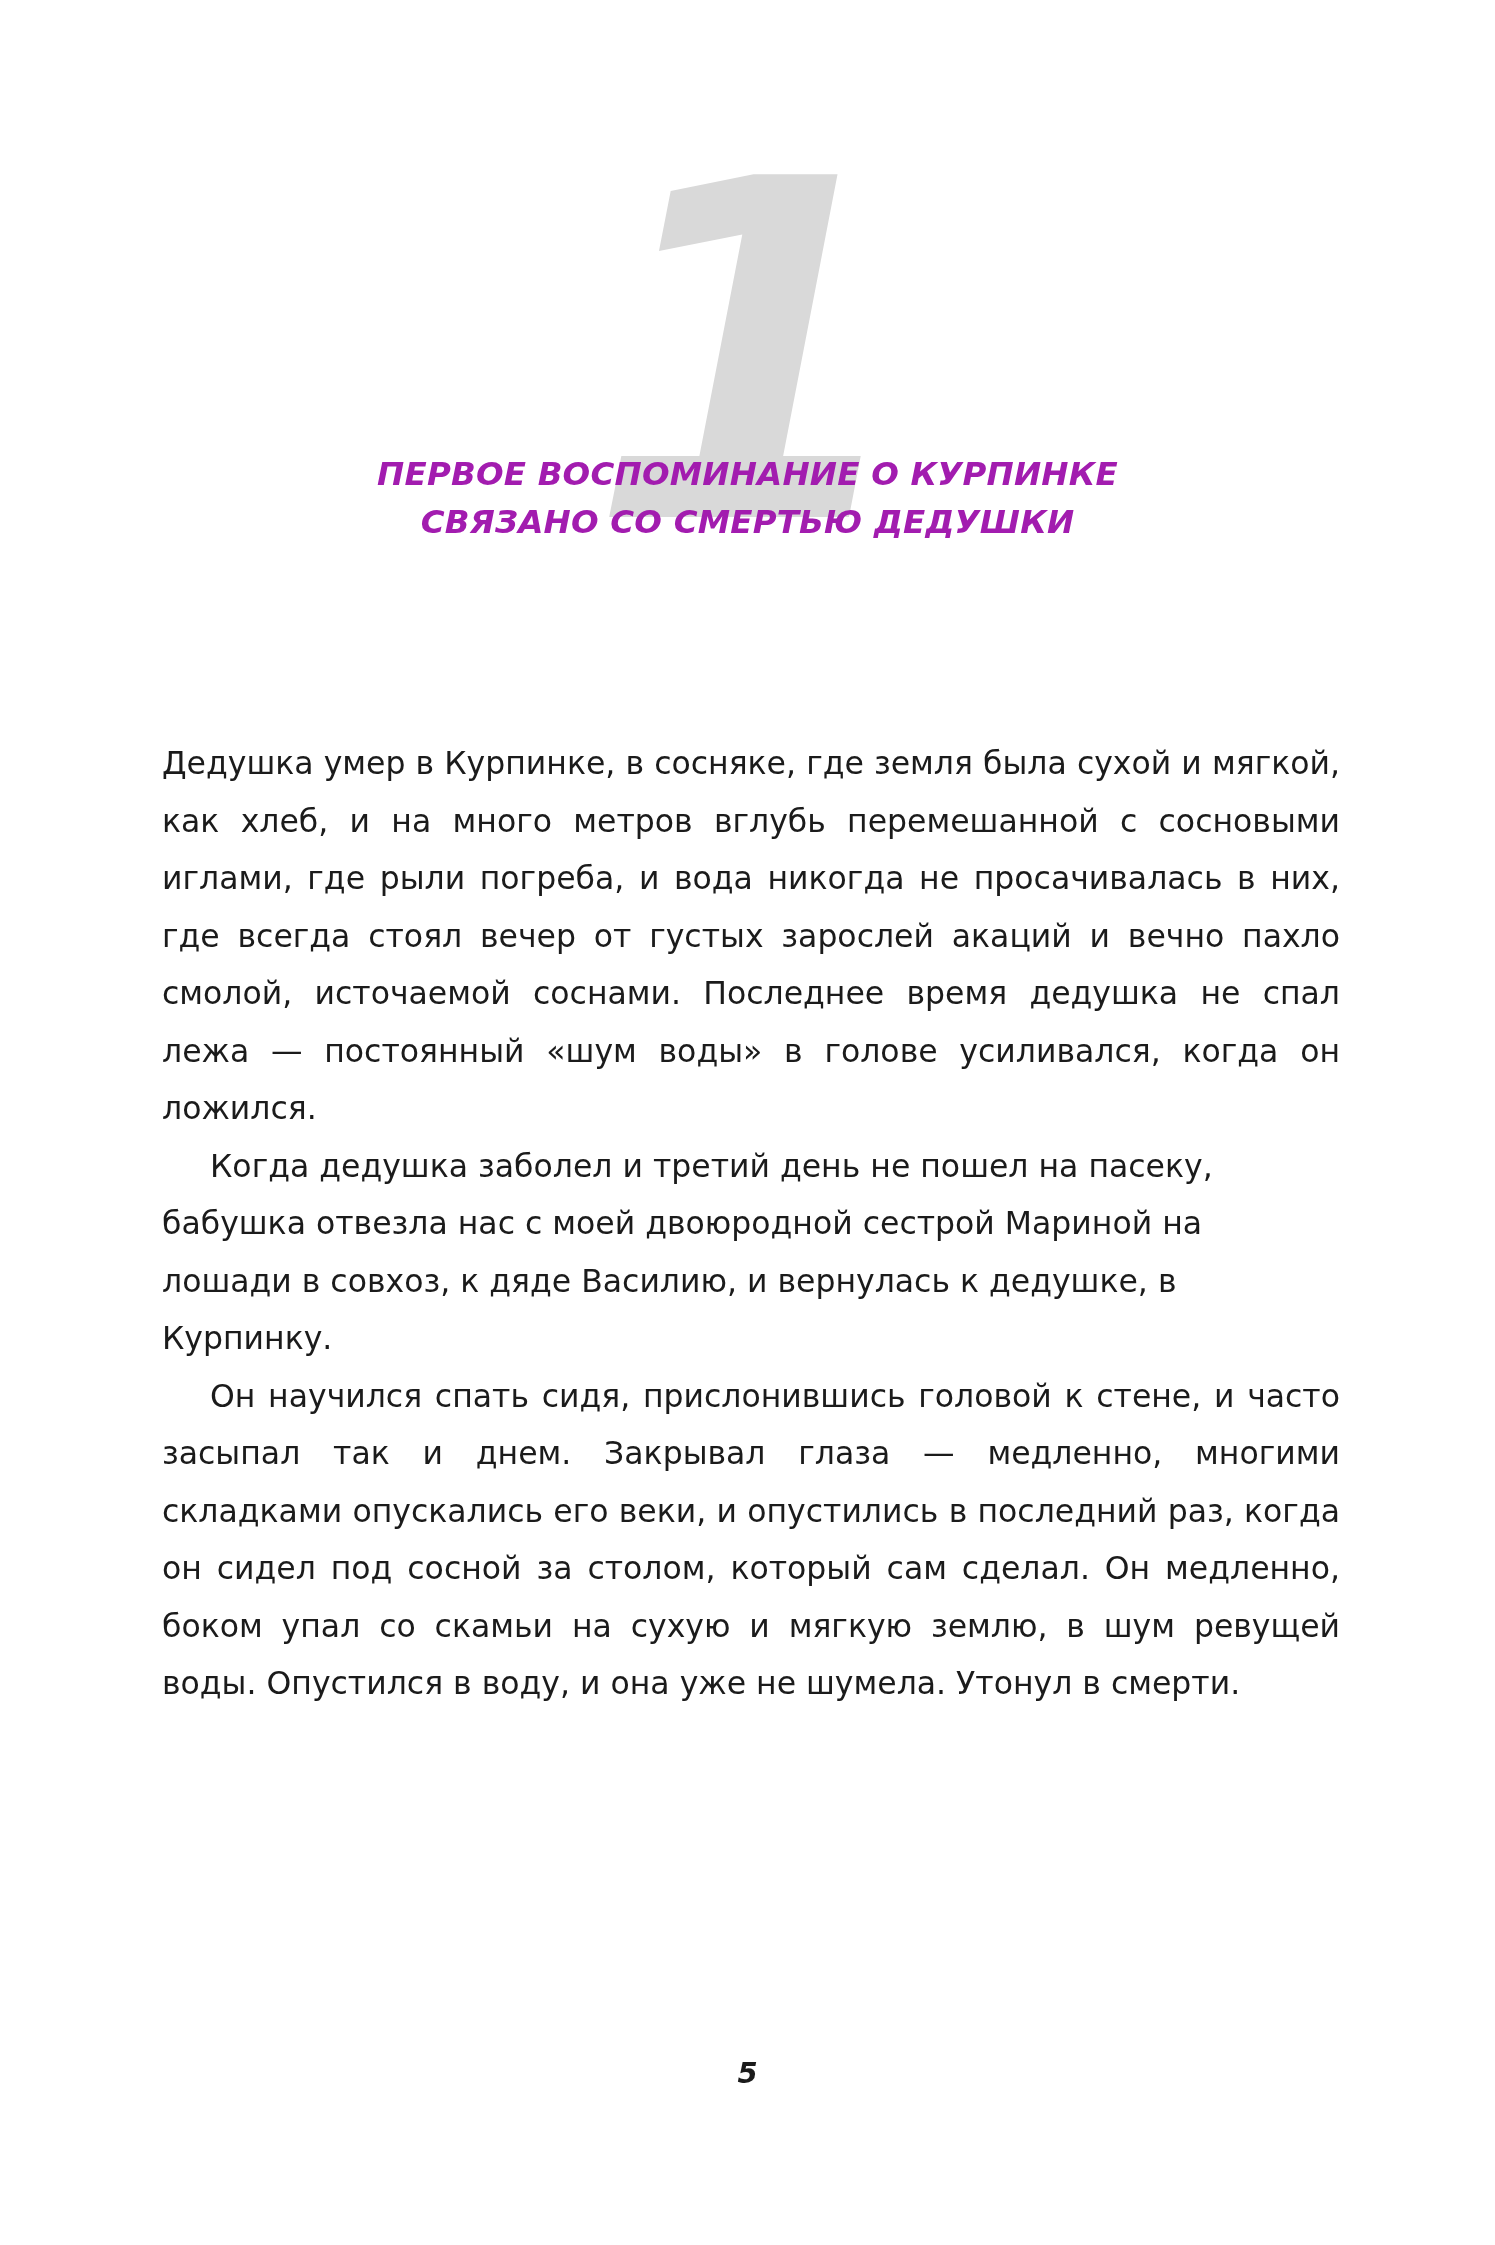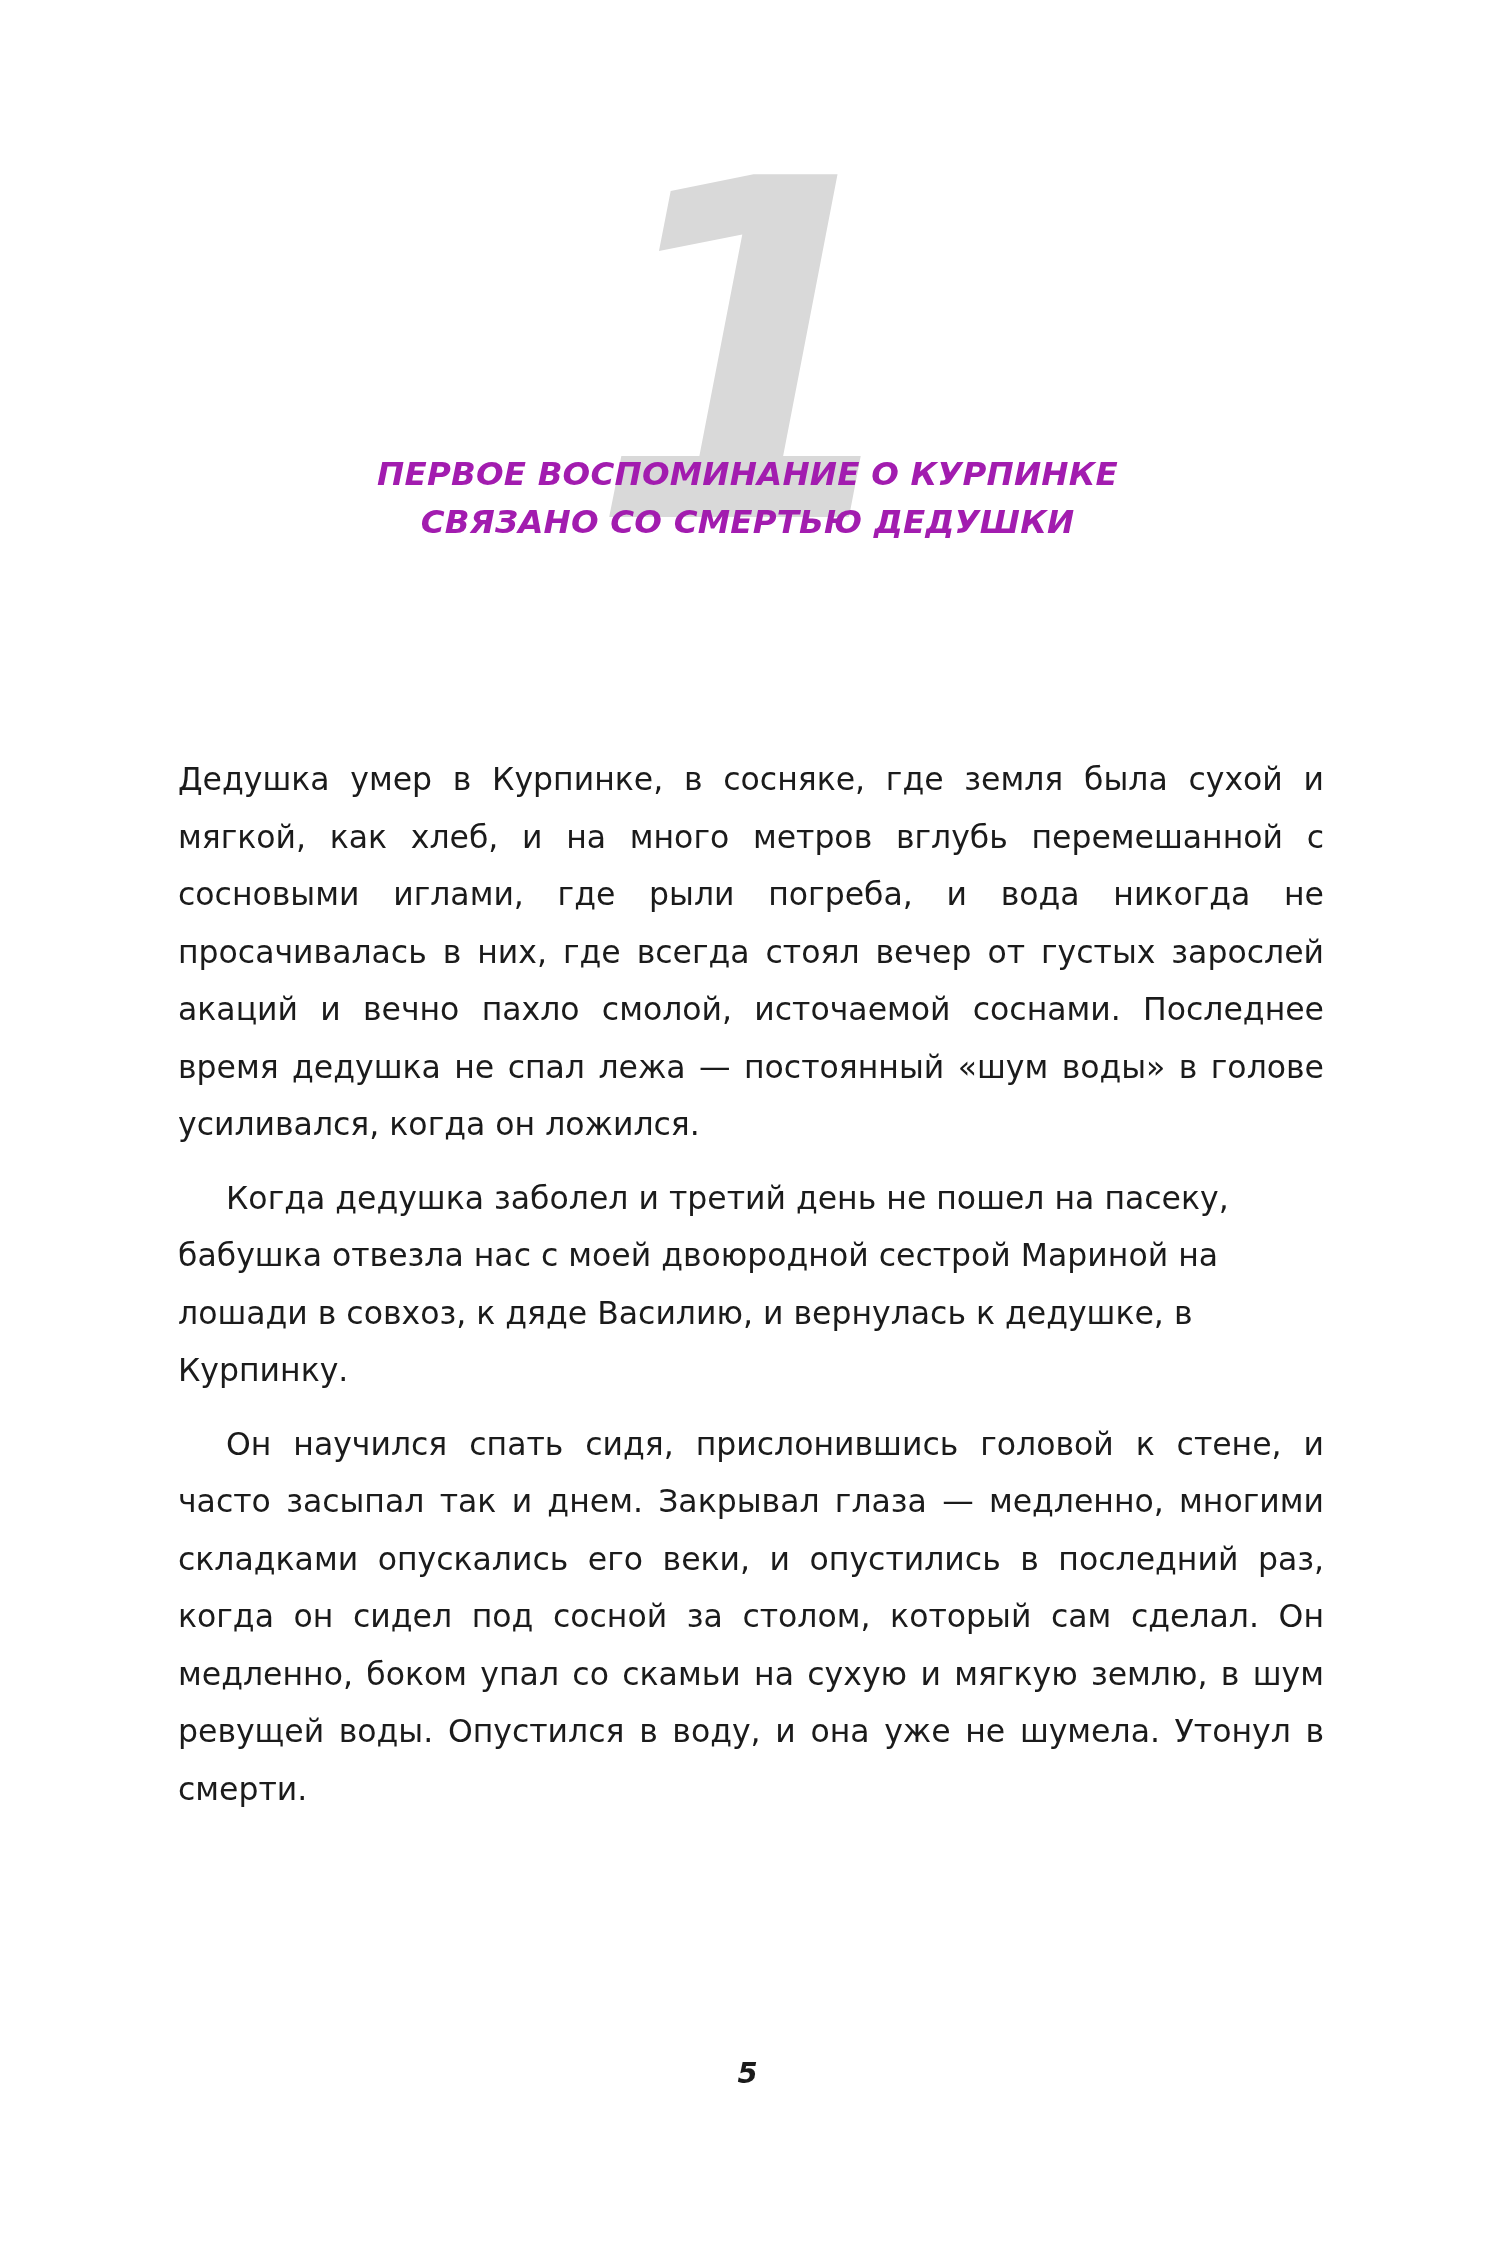--- a/index.html
+++ b/index.html
@@ -71,21 +71,21 @@
     right: 155px;
     top: 735px;
     font-size: 31.5px;
     line-height: 57.5px;
     text-align: justify;
     text-justify: inter-word;
     color: #1b1b1b;
     font-weight: 400;
   }
   .body-text p {
-    margin: 16px;
+    margin: 0;
   }
   .body-text p.indent {
     text-indent: 48px;
   }
   .body-text p.last-para {
     text-align: left;
   }
 
   
   .folio {

